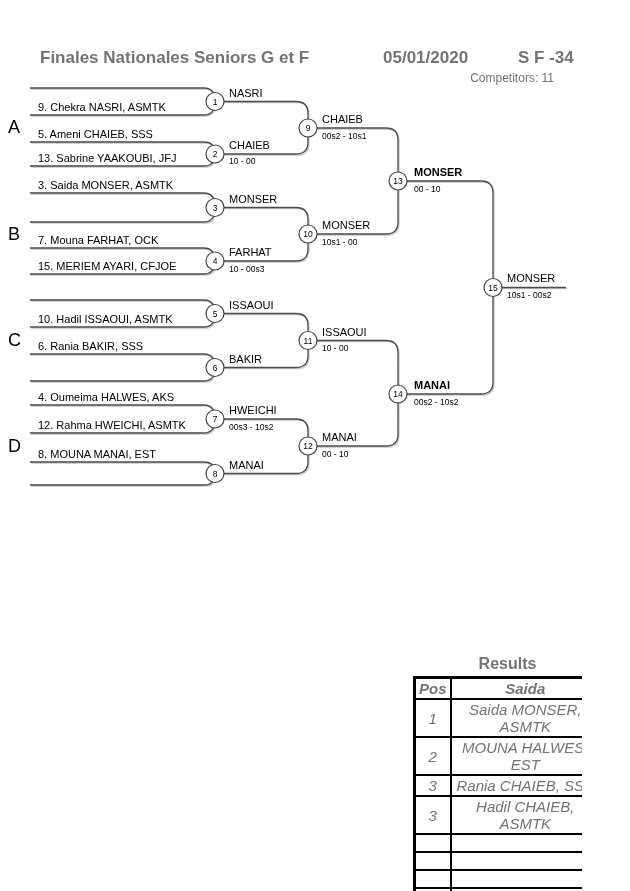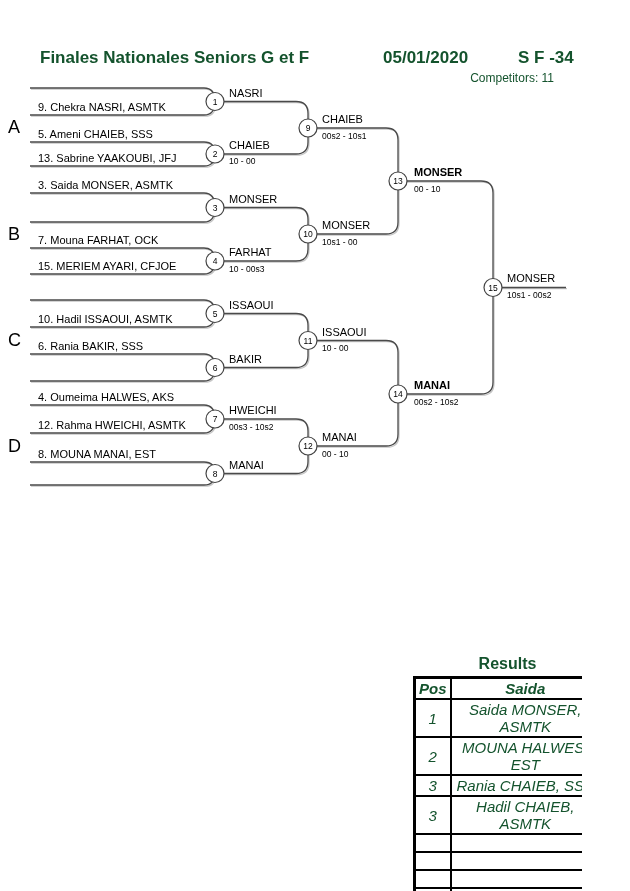--- a/index.html
+++ b/index.html
@@ -1,17 +1,17 @@
 <!DOCTYPE html>
 <html><head>
 <meta charset="utf-8">
 <style>
   html,body{margin:0;padding:0;background:#fff;}
   .page{position:relative;width:582px;height:891px;background:#fff;
-        font-family:"Liberation Sans",sans-serif;color:#14532d;overflow:hidden;}
+        font-family:"Liberation Sans",sans-serif;color:#737373;overflow:hidden;}
   .abs{position:absolute;white-space:nowrap;}
   .title{font-size:17px;font-weight:bold;}
   .comp-note{font-size:12px;}
   svg text{font-family:"Liberation Sans",sans-serif;fill:#000;}
   .t-name{font-size:11px;}
   .t-win{font-size:11px;}
   .t-win.b{font-weight:bold;}
   .t-score{font-size:8.5px;}
   .t-num{font-size:8.5px;text-anchor:middle;}
   .t-group{font-size:18px;}

